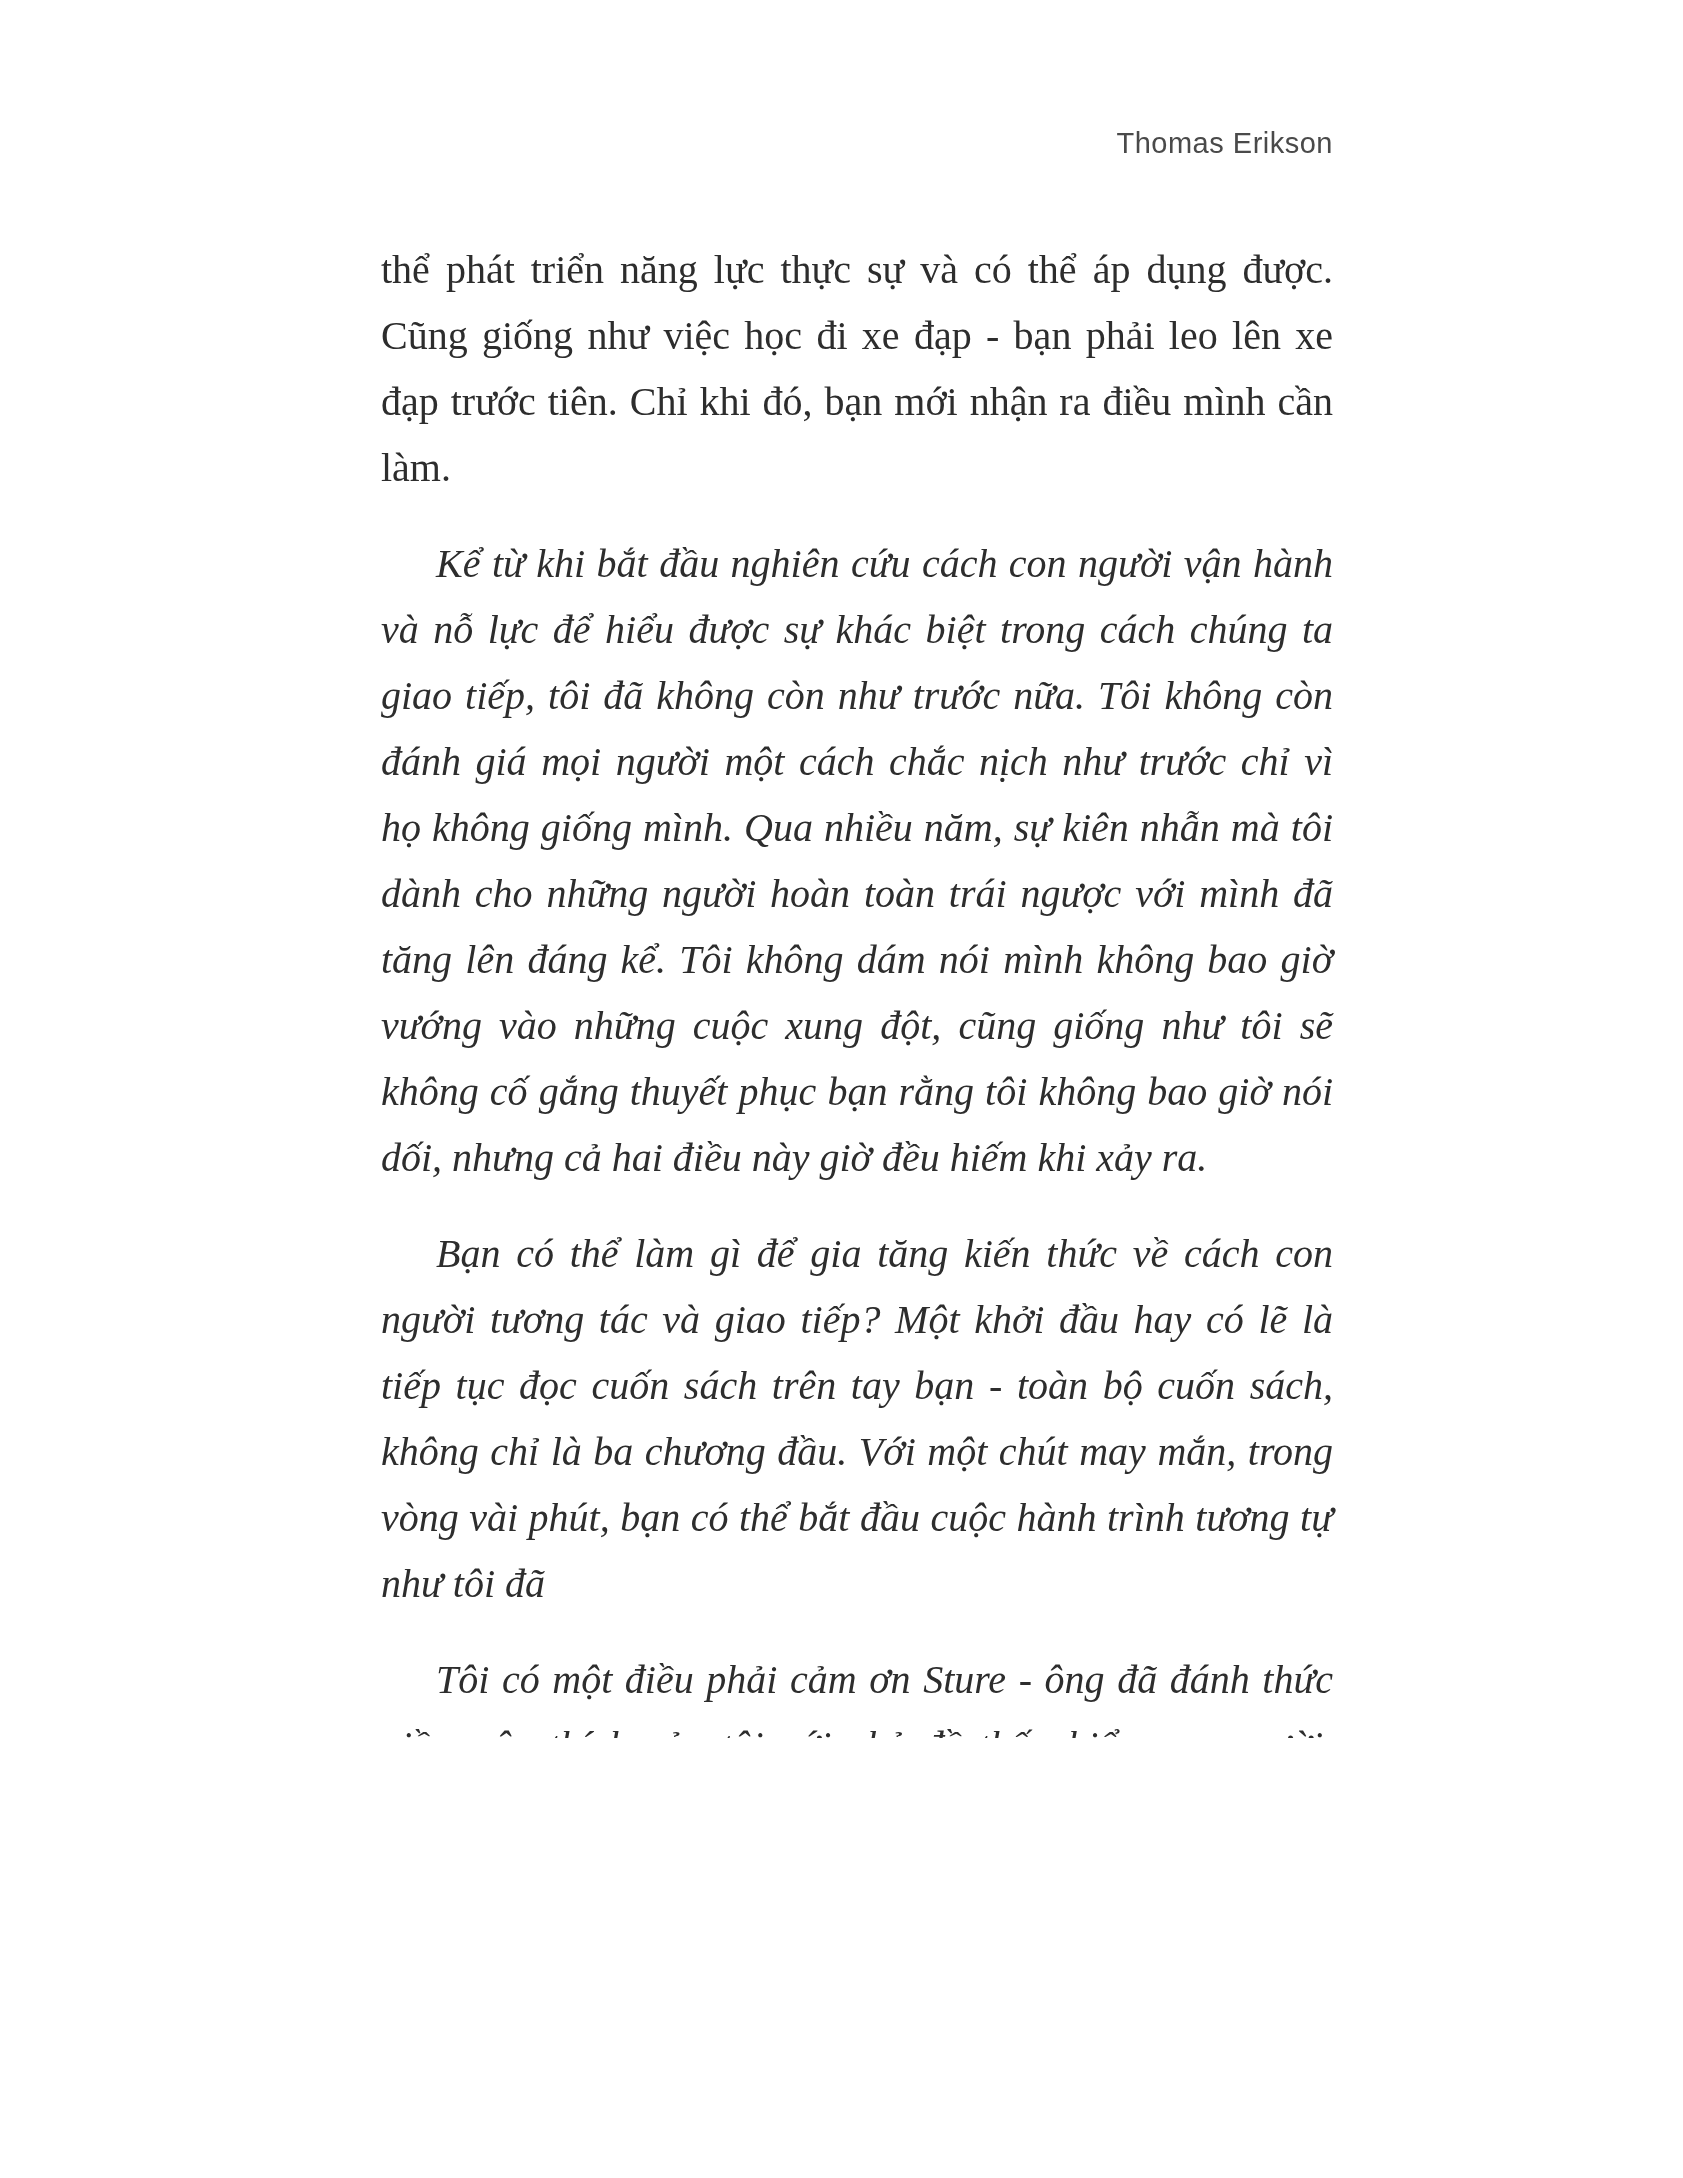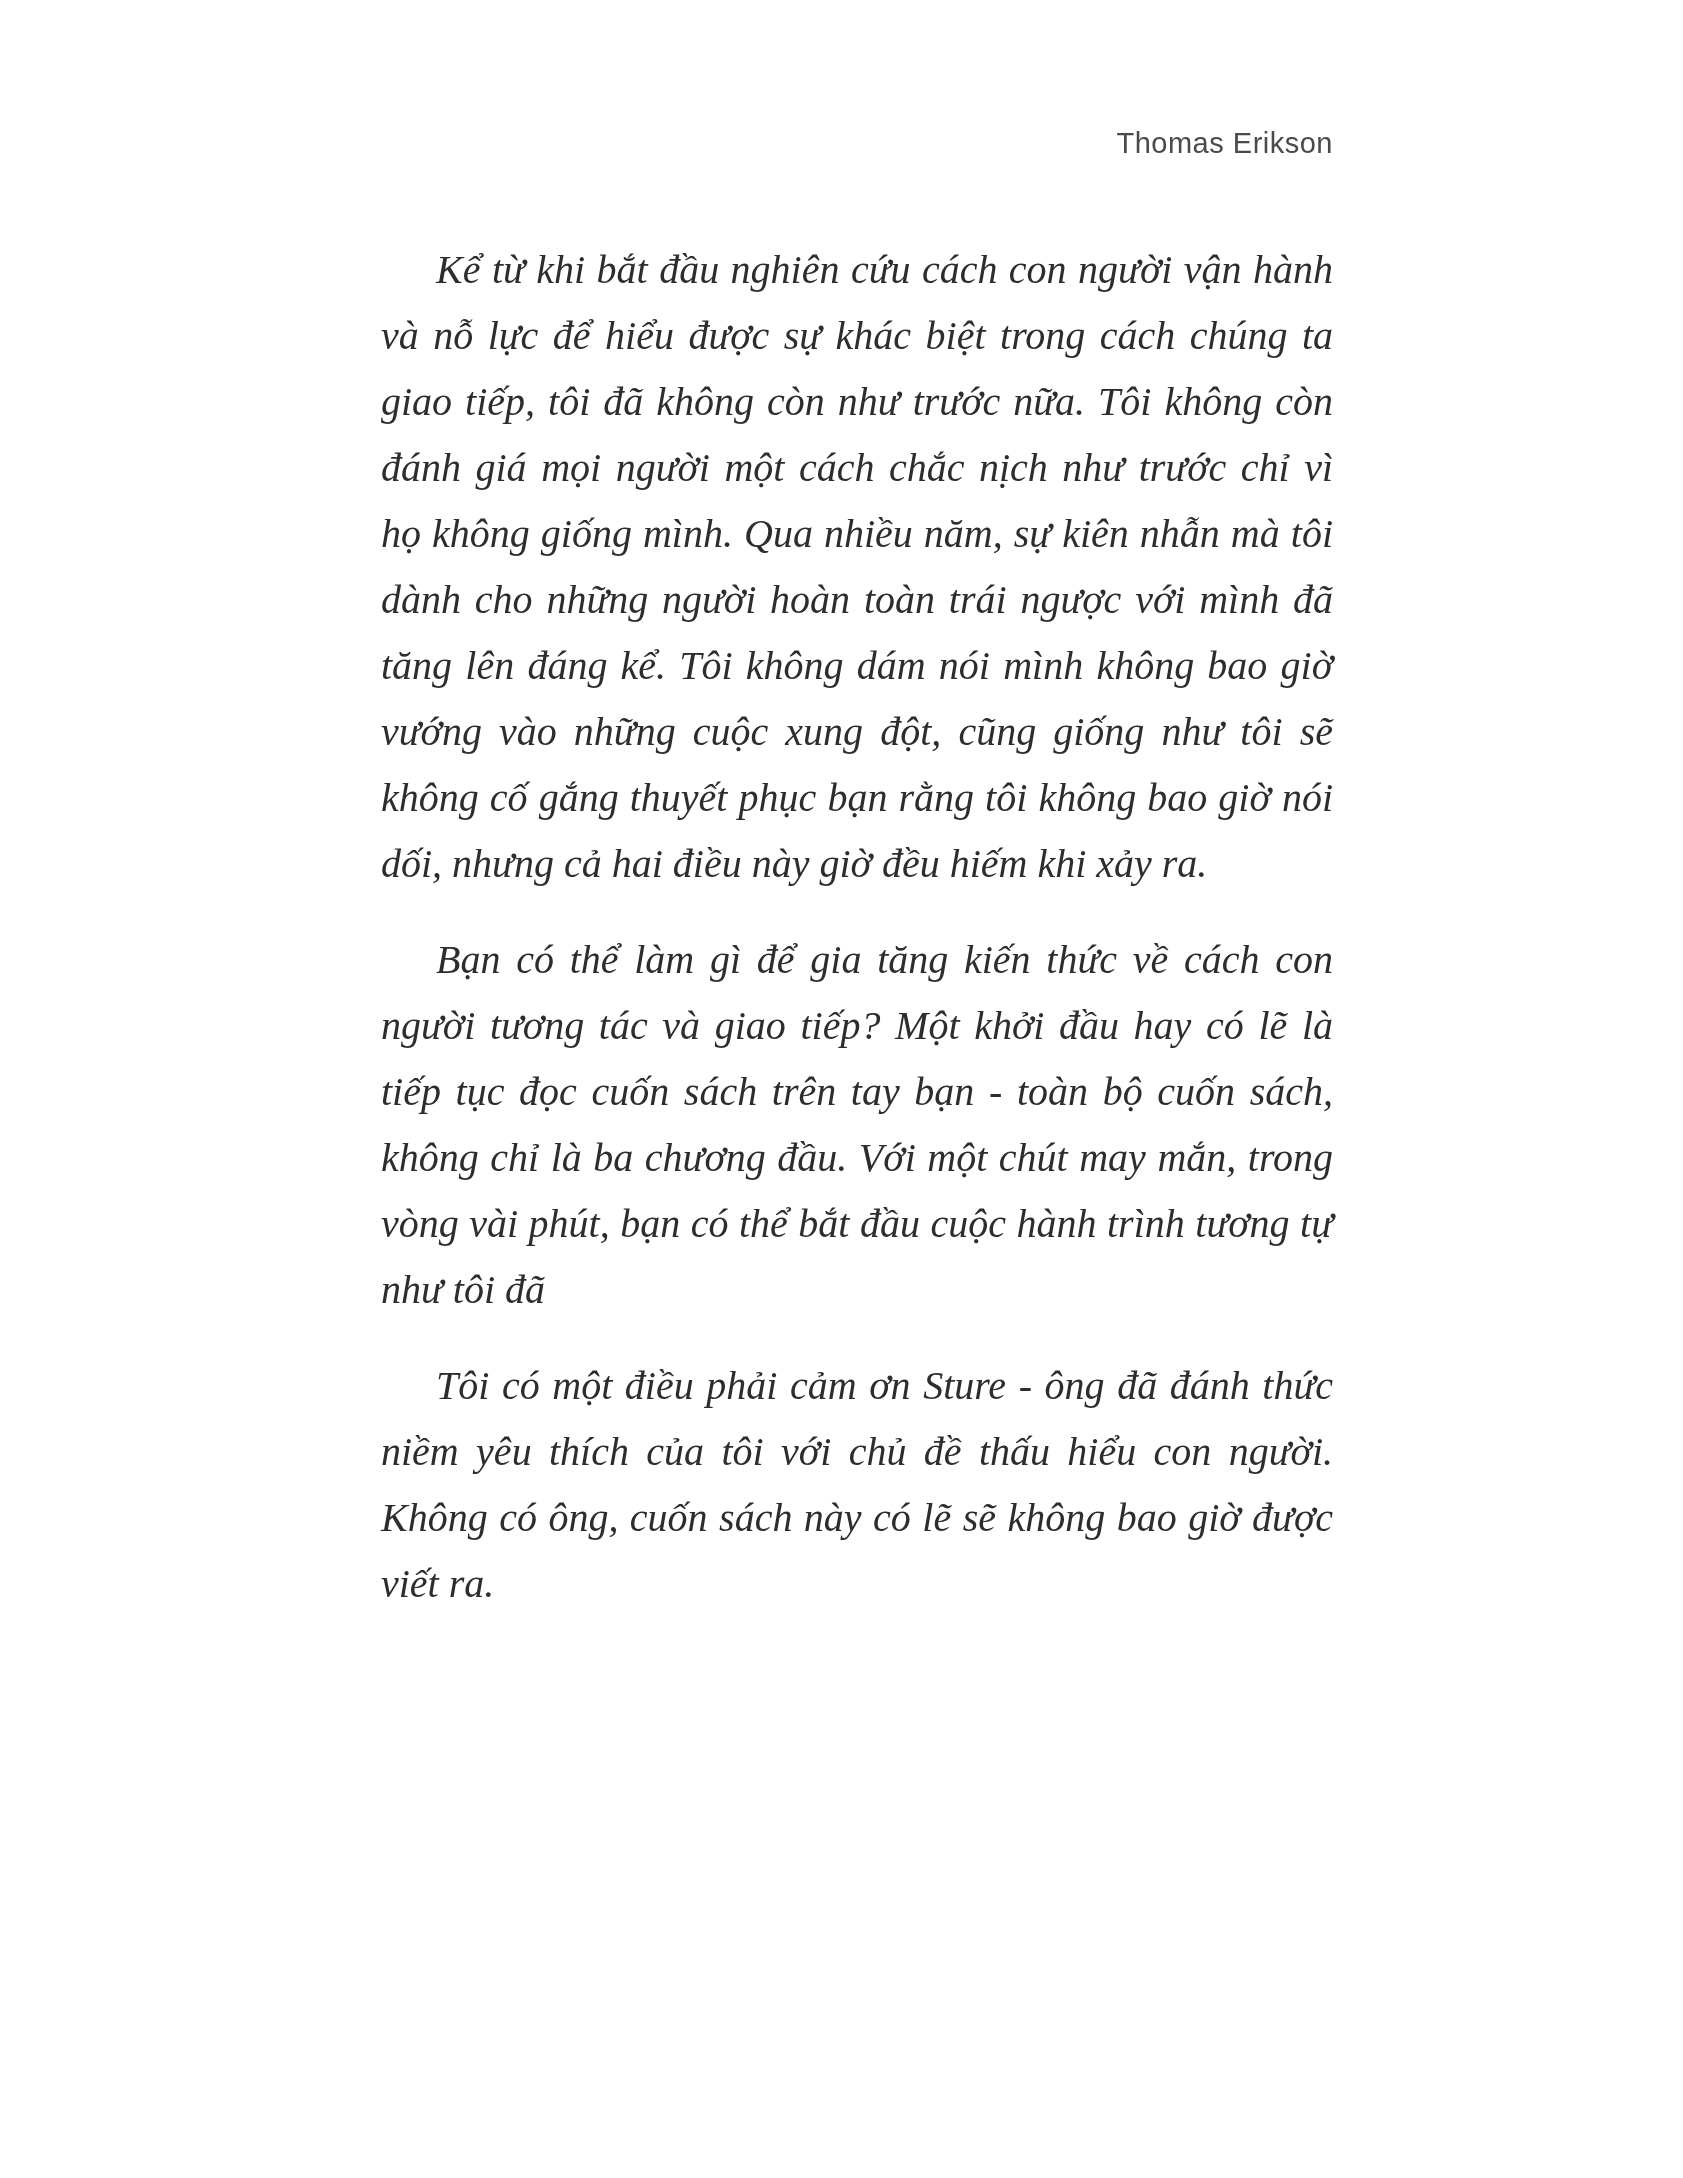--- a/index.html
+++ b/index.html
@@ -90,20 +90,21 @@
 </head>
 <body>
 
 <div class="page">
 
   <div class="text-column">
 
     <div class="running-header">Thomas Erikson</div>
 
     <div class="body-text">
+      <p>thể phát triển năng lực thực sự và có thể áp dụng được. Cũng giống như việc học đi xe đạp - bạn phải leo lên xe đạp trước tiên. Chỉ khi đó, bạn mới nhận ra điều mình cần làm.</p>
       <p class="indent">Kể từ khi bắt đầu nghiên cứu cách con người vận hành và nỗ lực để hiểu được sự khác biệt trong cách chúng ta giao tiếp, tôi đã không còn như trước nữa. Tôi không còn đánh giá mọi người một cách chắc nịch như trước chỉ vì họ không giống mình. Qua nhiều năm, sự kiên nhẫn mà tôi dành cho những người hoàn toàn trái ngược với mình đã tăng lên đáng kể. Tôi không dám nói mình không bao giờ vướng vào những cuộc xung đột, cũng giống như tôi sẽ không cố gắng thuyết phục bạn rằng tôi không bao giờ nói dối, nhưng cả hai điều này giờ đều hiếm khi xảy ra.</p>
       <p class="indent">Bạn có thể làm gì để gia tăng kiến thức về cách con người tương tác và giao tiếp? Một khởi đầu hay có lẽ là tiếp tục đọc cuốn sách trên tay bạn - toàn bộ cuốn sách, không chỉ là ba chương đầu. Với một chút may mắn, trong vòng vài phút, bạn có thể bắt đầu cuộc hành trình tương tự như tôi đã</p>
       <p class="indent">Tôi có một điều phải cảm ơn Sture - ông đã đánh thức niềm yêu thích của tôi với chủ đề thấu hiểu con người. Không có ông, cuốn sách này có lẽ sẽ không bao giờ được viết ra.</p>
     </div>
 
   </div>
 
   <div class="page-footer">
     <div class="ornament">
       <span class="ring-circle" style="left:29px; top:2px;"></span>

